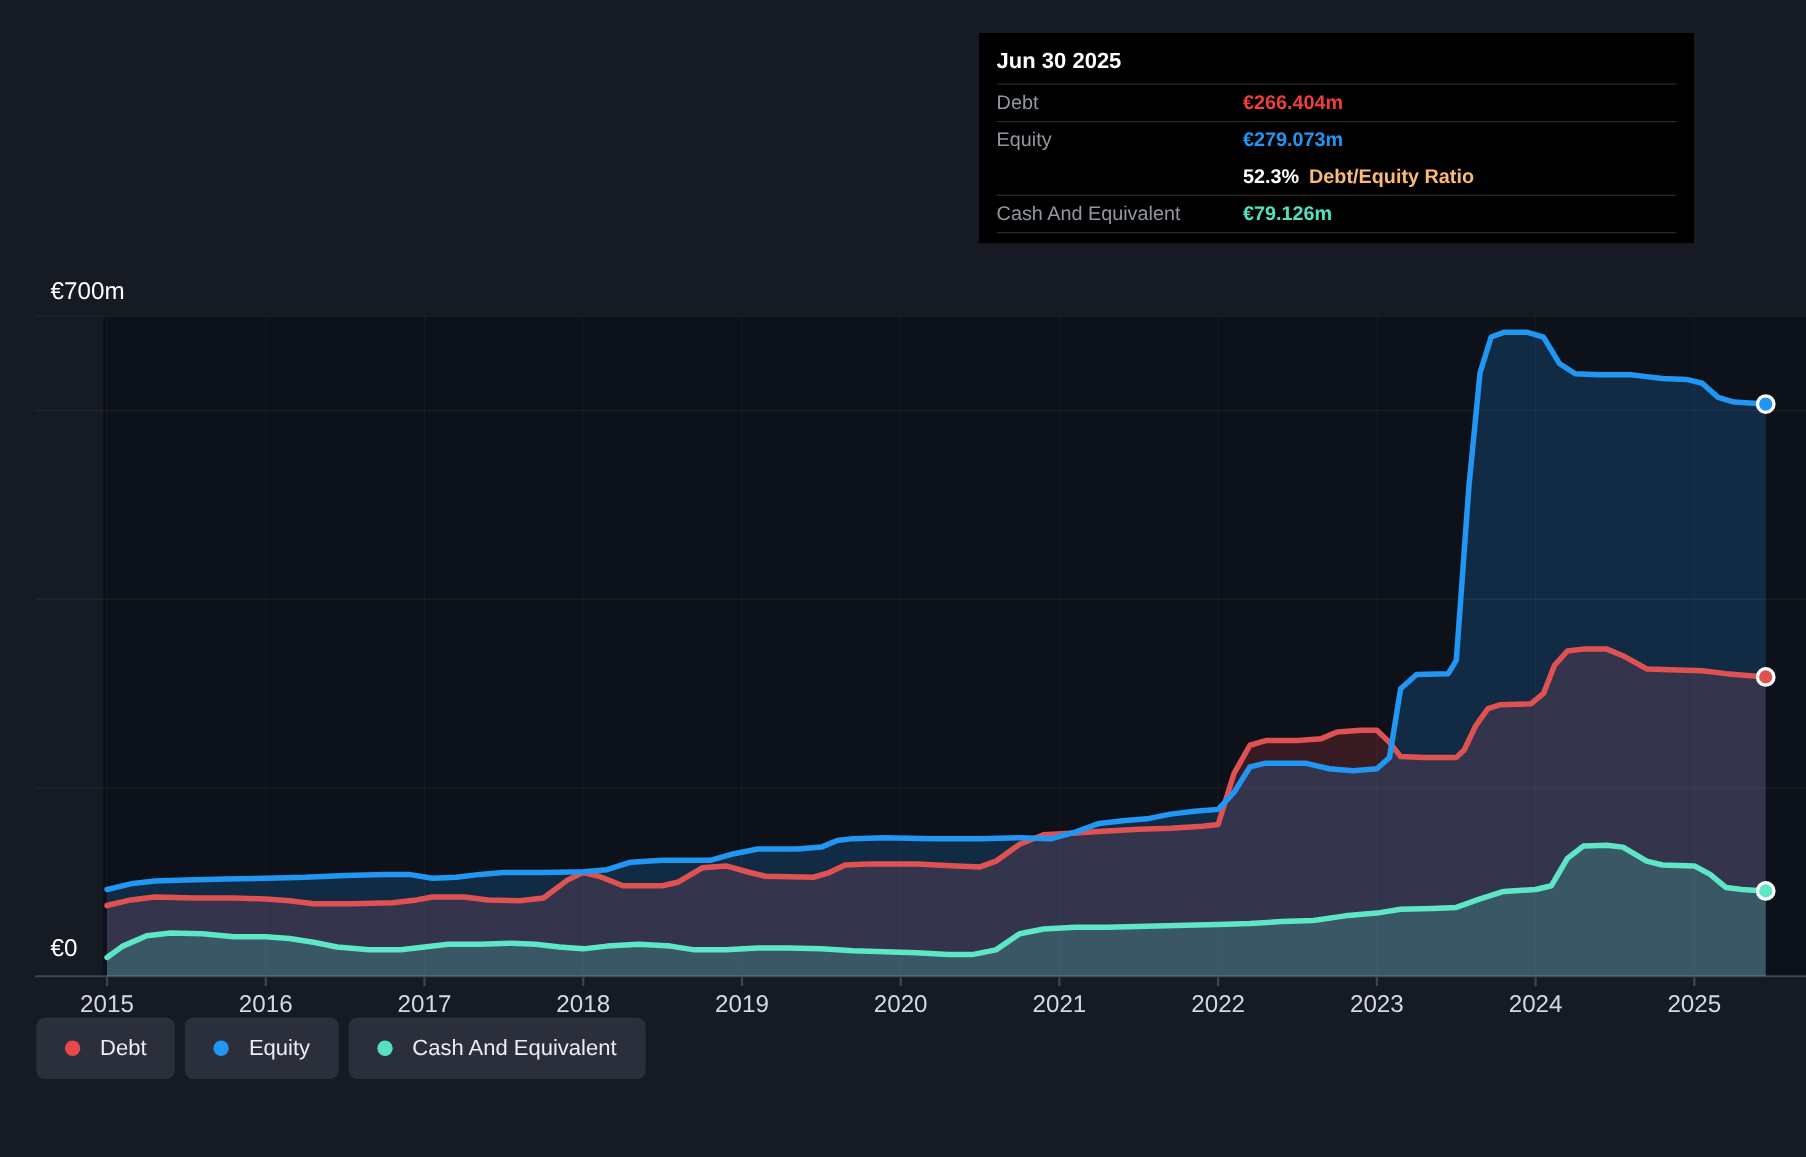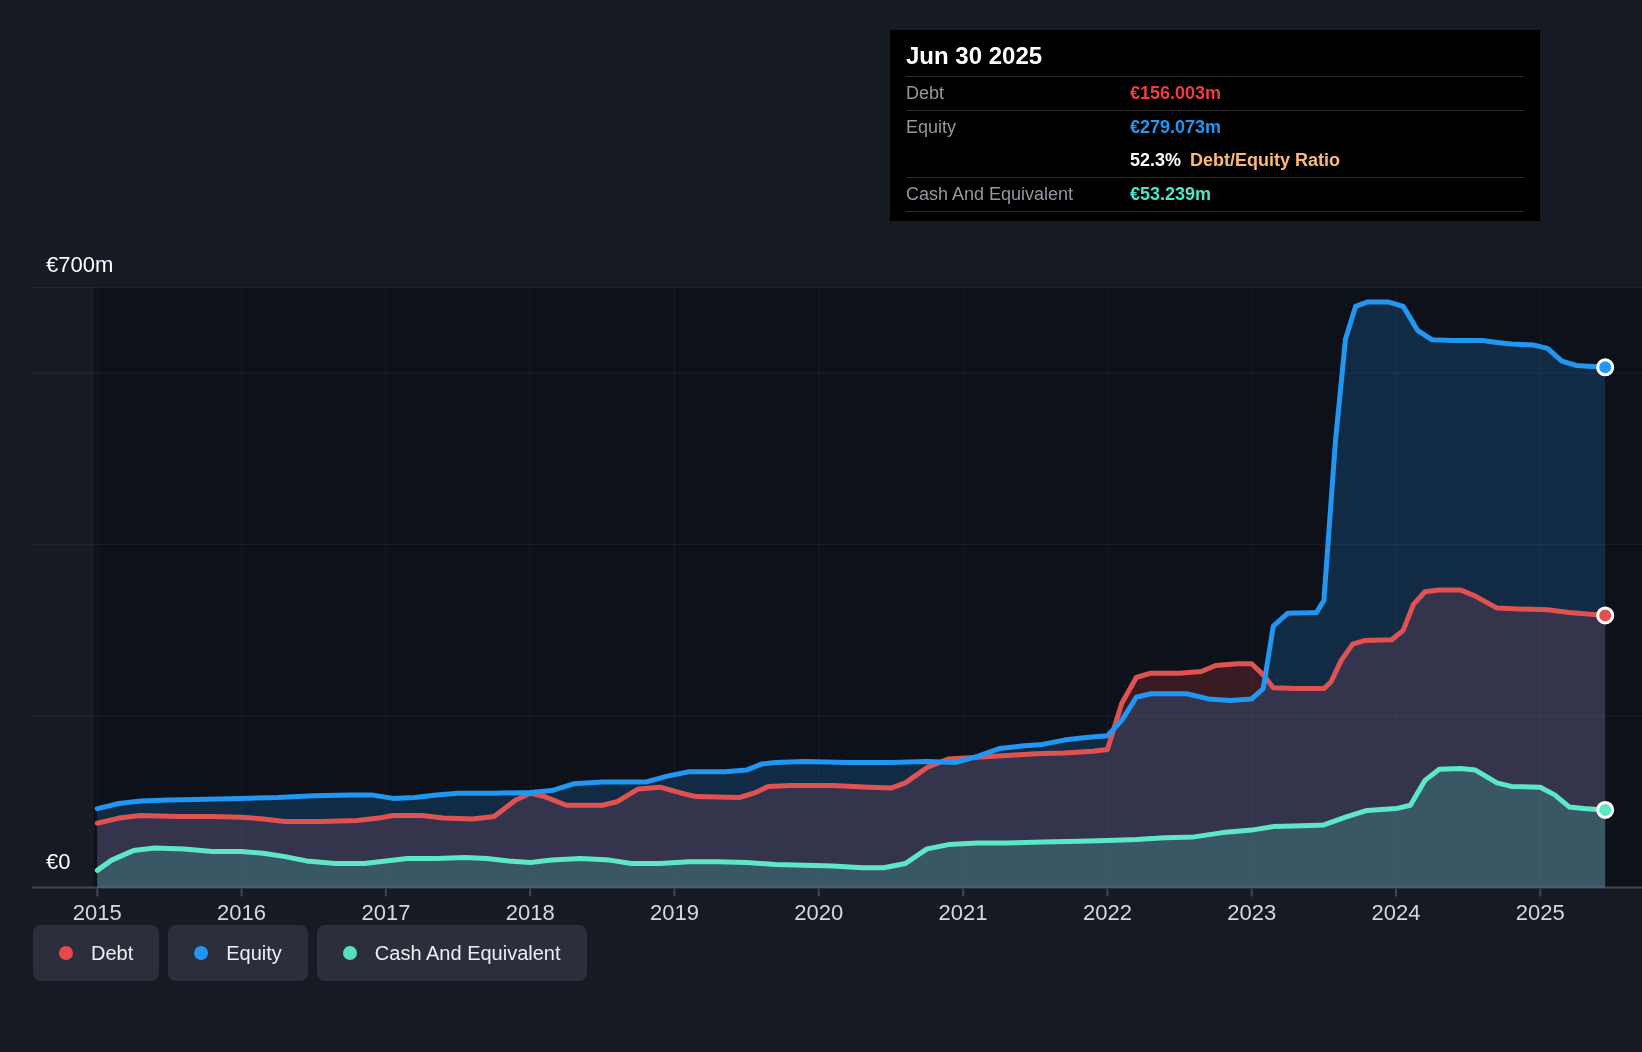--- a/index.html
+++ b/index.html
@@ -4,21 +4,21 @@
 <style>
   html,body{margin:0;padding:0;background:#151a23;}
   .stage{position:relative;width:1642px;height:1052px;background:#151a23;overflow:hidden;
          font-family:"Liberation Sans",sans-serif;}
   svg.chart{position:absolute;left:0;top:0;}
   .chart-text{font-family:"Liberation Sans",sans-serif;}
 
   
   .tooltip{position:absolute;left:890px;top:30px;width:650px;box-sizing:border-box;
            background:#000;padding:2px 16px 9px 16px;z-index:5;}
-  .tt-title{font-size:24px;font-weight:bold;color:#fff;height:44px;line-height:48px;
+  .tt-title{font-size:20px;font-weight:bold;color:#fff;height:44px;line-height:48px;
             border-bottom:1px solid #2e2e2e;}
   .tt-row{display:flex;align-items:center;height:33px;font-size:18px;
           border-bottom:1px solid #2e2e2e;}
   .tt-row.no-sep{border-bottom:none;}
   .tt-label{width:224px;color:#9298a2;flex:none;}
   .tt-value{font-weight:bold;}
   .tt-ratio-label{font-weight:bold;color:#fdba74;margin-left:9px;}
 
   
   .legend{position:absolute;left:33px;top:925px;display:flex;gap:9px;z-index:5;}
@@ -82,37 +82,37 @@
       <text x="1540.3" y="920" fill="#d4d8e1" font-size="22" text-anchor="middle" class="chart-text">2025</text>
       <text x="46" y="272" fill="#ffffff" font-size="22" class="chart-text">€700m</text>
       <text x="46" y="869" fill="#ffffff" font-size="22" class="chart-text">€0</text>
     </svg>
 
   <div class="tooltip" style="background: rgb(0, 0, 0);">
     <div class="tt-title">Jun 30 2025</div>
 
     <div class="tt-row">
       <span class="tt-label" style="color: rgb(146, 152, 162);">Debt</span>
-      <span class="tt-value" style="color: rgb(239, 62, 62);">€156.003m</span>
+      <span class="tt-value" style="color: rgb(239, 62, 62);">€266.404m</span>
     </div>
 
     <div class="tt-row no-sep">
       <span class="tt-label" style="color: rgb(146, 152, 162);">Equity</span>
       <span class="tt-value" style="color: rgb(33, 150, 243);">€279.073m</span>
     </div>
 
     <div class="tt-row">
       <span class="tt-label"></span>
       <span class="tt-value" style="color:#fff;text-align:center;">52.3%</span>
       <span class="tt-ratio-label">Debt/Equity Ratio</span>
     </div>
 
     <div class="tt-row">
       <span class="tt-label" style="color: rgb(146, 152, 162);">Cash And Equivalent</span>
-      <span class="tt-value" style="color: rgb(79, 227, 196);">€53.239m</span>
+      <span class="tt-value" style="color: rgb(79, 227, 196);">€79.126m</span>
     </div>
   </div>
 
   <div class="legend">
     <div class="legend-item">
       <span class="legend-dot" style="background: rgb(232, 72, 77);"></span>
       <span>Debt</span>
     </div>
     <div class="legend-item">
       <span class="legend-dot" style="background: rgb(33, 150, 243);"></span>

